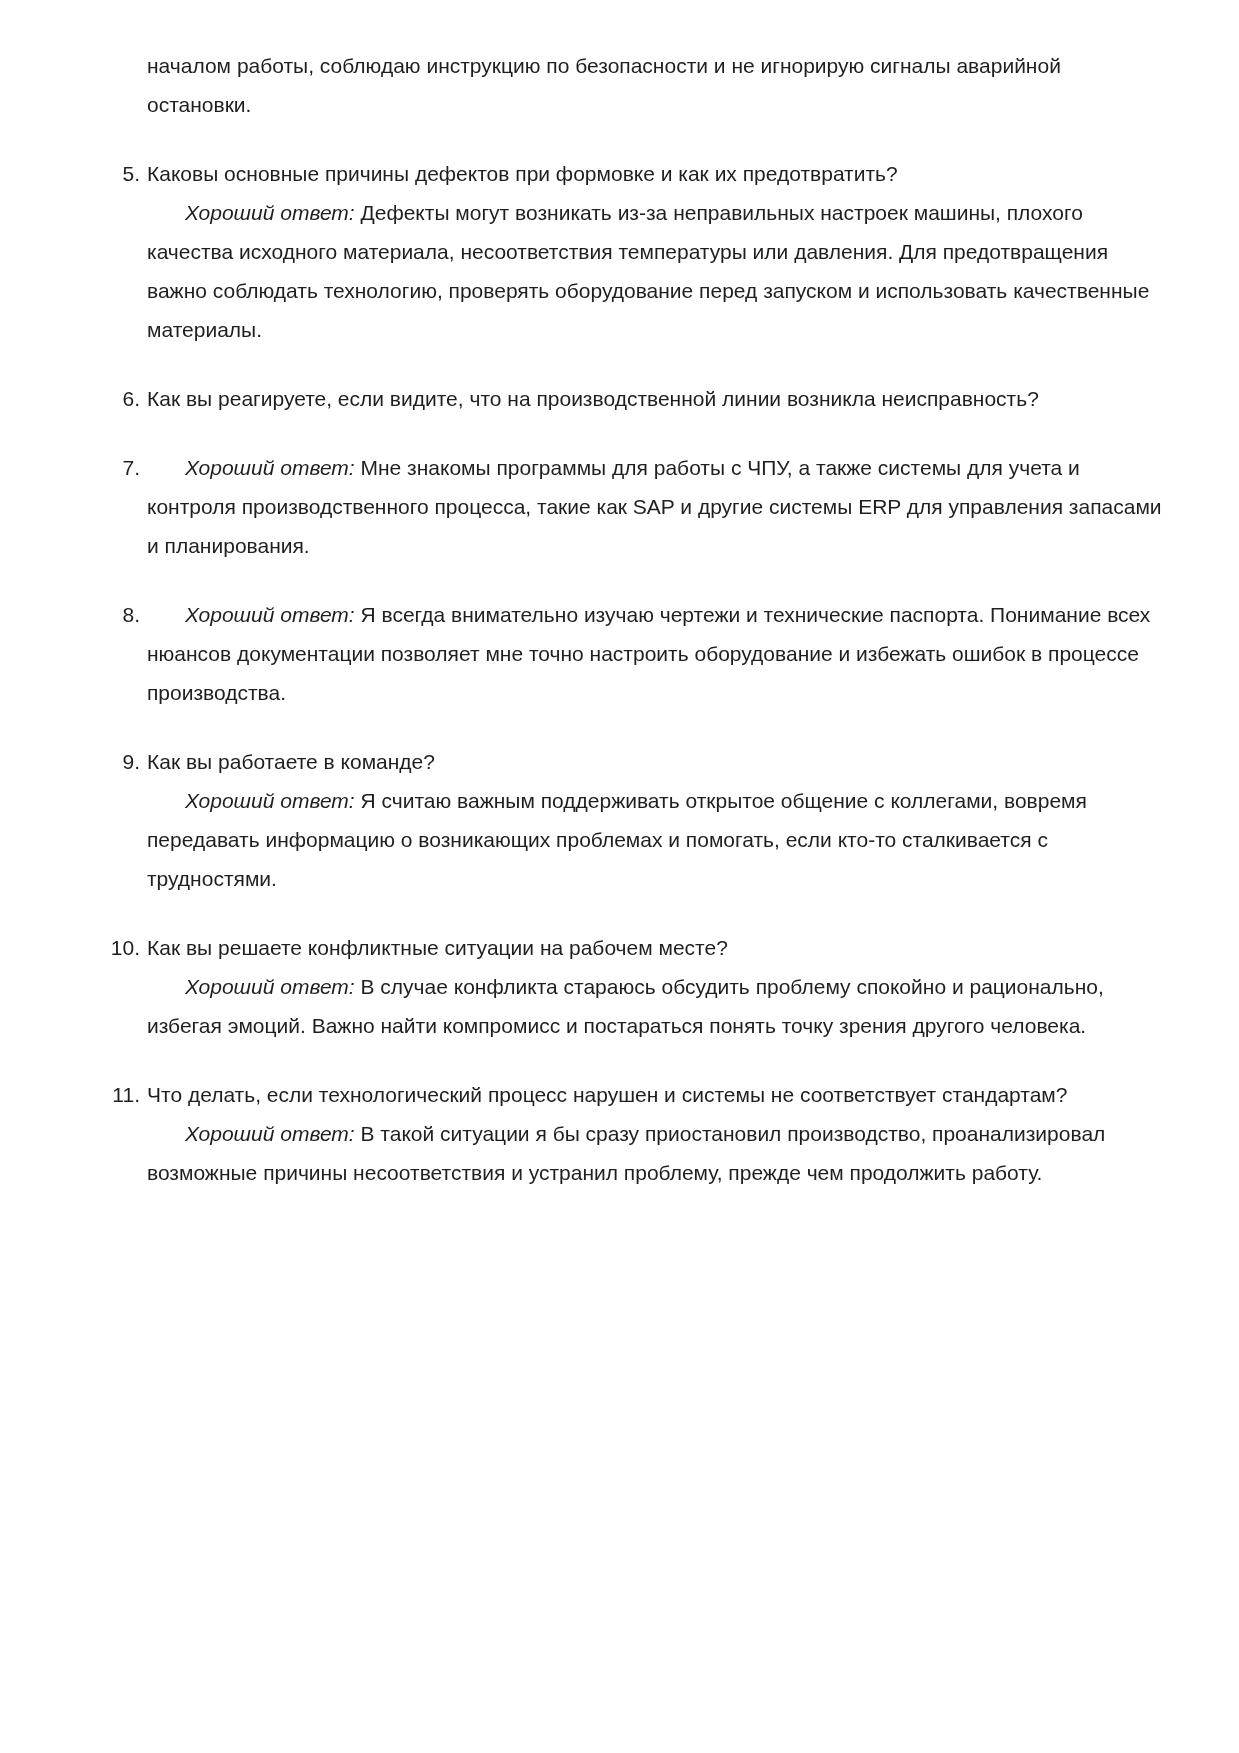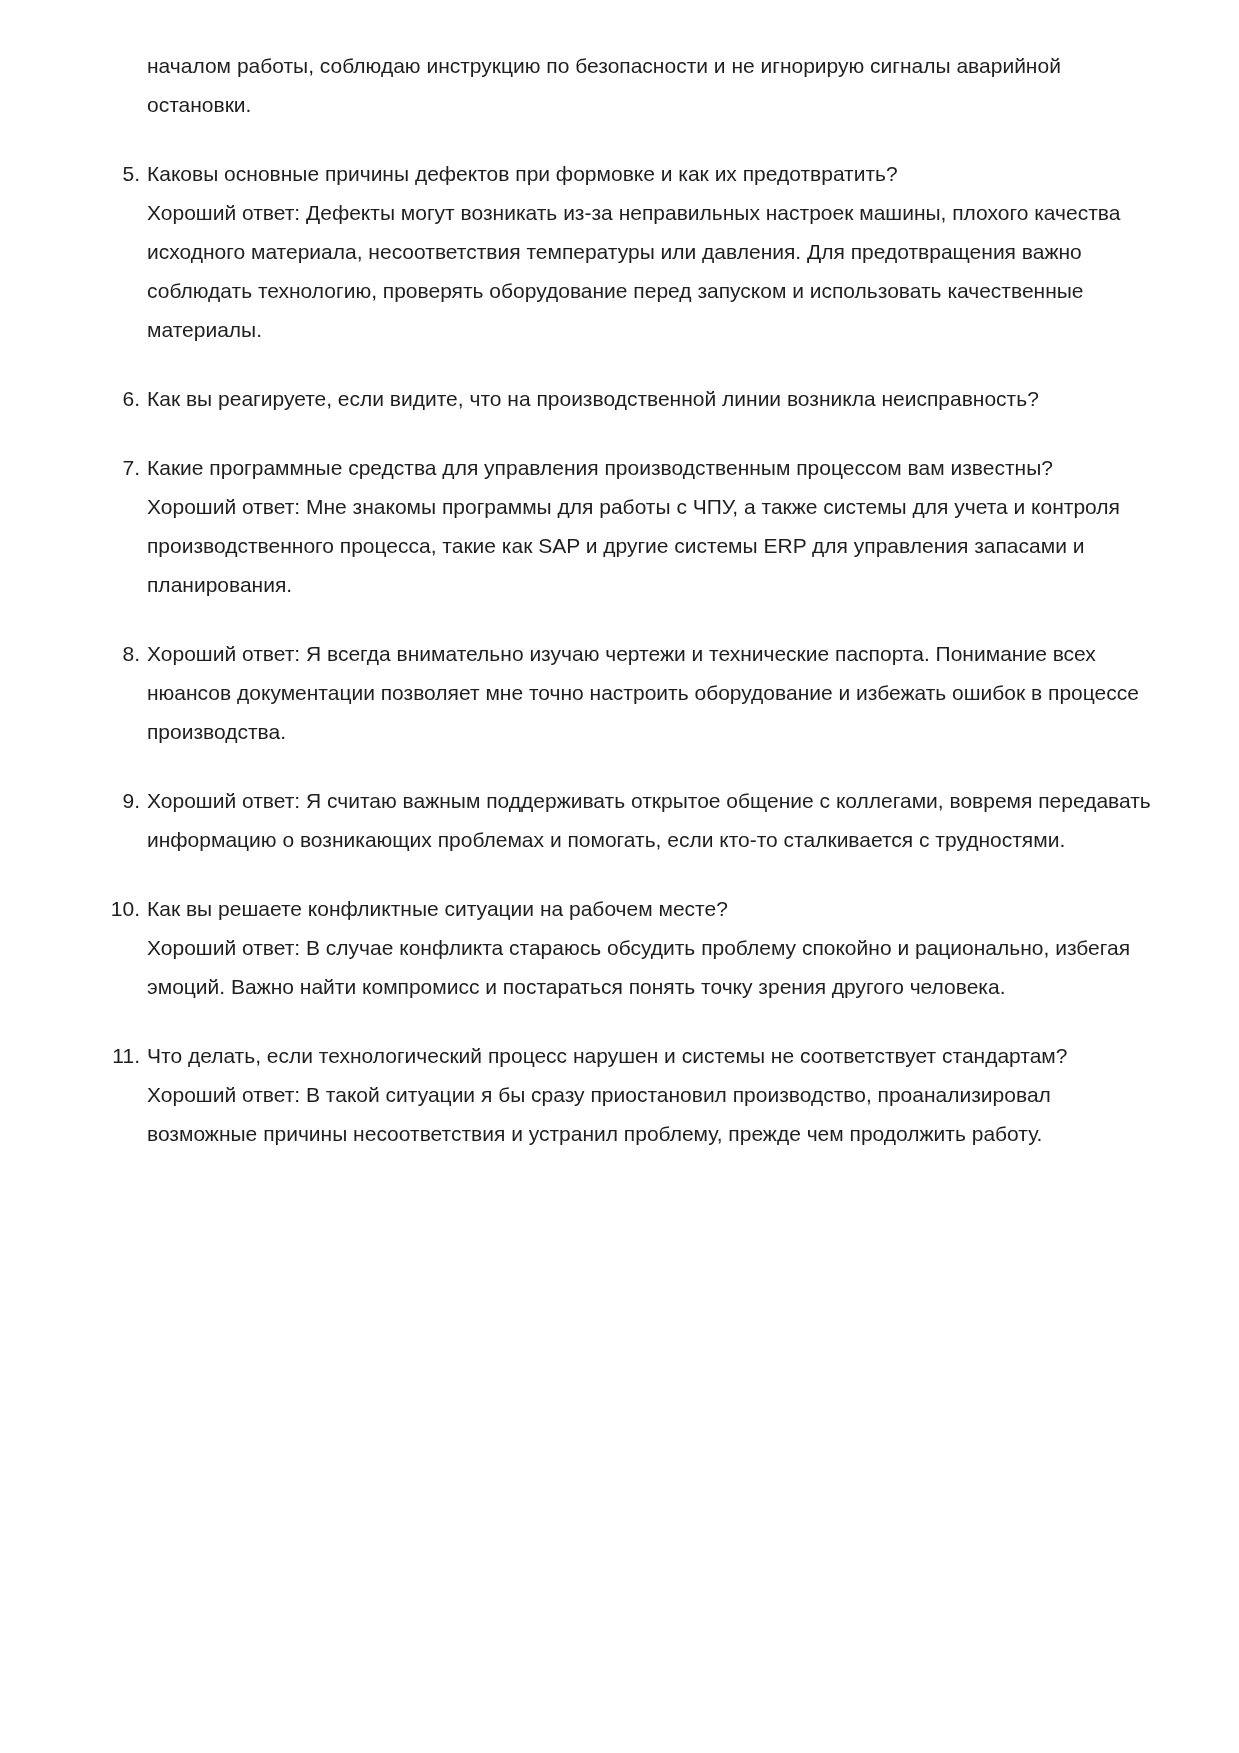--- a/index.html
+++ b/index.html
@@ -48,20 +48,22 @@
     min-width: 0;
   }
   .question {
     font-weight: 400;
     margin: 0;
   }
   .answer {
     margin: 0;
   }
   .answer-prefix {
+    font-style: italic;
+    margin-left: 38px;
   }
 </style>
 </head>
 <body>
 
 <div class="page">
   <p class="continuation">началом работы, соблюдаю инструкцию по безопасности и не игнорирую сигналы аварийной остановки.</p>
 
   <ol class="qa-list">
   <li class="qa-item">
@@ -75,35 +77,35 @@
   <li class="qa-item">
     <span class="qa-num">6.</span>
     <div class="qa-body">
       <p class="question">Как вы реагируете, если видите, что на производственной линии возникла неисправность?</p>
     </div>
   </li>
 
   <li class="qa-item">
     <span class="qa-num">7.</span>
     <div class="qa-body">
-      <p class="question">Какие программные средства для управления производственным процессом вам известны?</p>
       <p class="answer"><span class="answer-prefix">Хороший ответ:</span> <span>Мне знакомы программы для работы с ЧПУ, а также системы для учета и контроля производственного процесса, такие как SAP и другие системы ERP для управления запасами и планирования.</span></p>
     </div>
   </li>
 
   <li class="qa-item">
     <span class="qa-num">8.</span>
     <div class="qa-body">
       <p class="answer"><span class="answer-prefix">Хороший ответ:</span> <span>Я всегда внимательно изучаю чертежи и технические паспорта. Понимание всех нюансов документации позволяет мне точно настроить оборудование и избежать ошибок в процессе производства.</span></p>
     </div>
   </li>
 
   <li class="qa-item">
     <span class="qa-num">9.</span>
     <div class="qa-body">
+      <p class="question">Как вы работаете в команде?</p>
       <p class="answer"><span class="answer-prefix">Хороший ответ:</span> <span>Я считаю важным поддерживать открытое общение с коллегами, вовремя передавать информацию о возникающих проблемах и помогать, если кто-то сталкивается с трудностями.</span></p>
     </div>
   </li>
 
   <li class="qa-item">
     <span class="qa-num">10.</span>
     <div class="qa-body">
       <p class="question">Как вы решаете конфликтные ситуации на рабочем месте?</p>
       <p class="answer"><span class="answer-prefix">Хороший ответ:</span> <span>В случае конфликта стараюсь обсудить проблему спокойно и рационально, избегая эмоций. Важно найти компромисс и постараться понять точку зрения другого человека.</span></p>
     </div>

